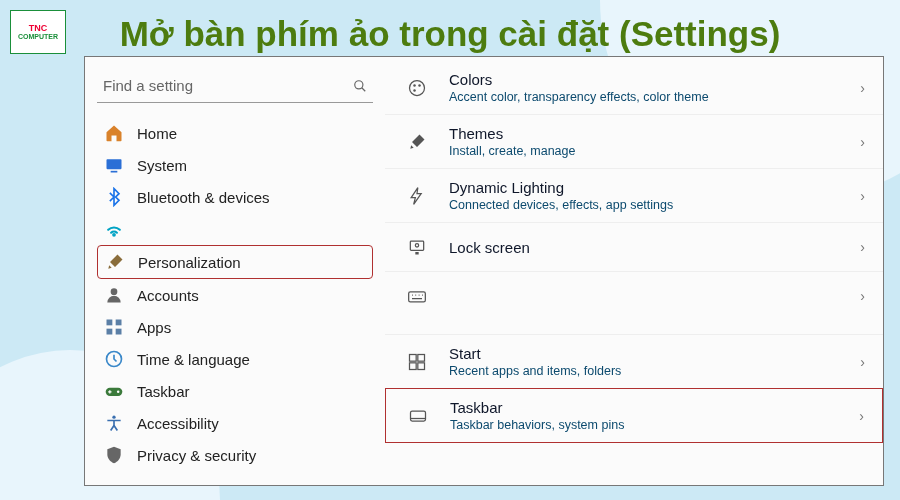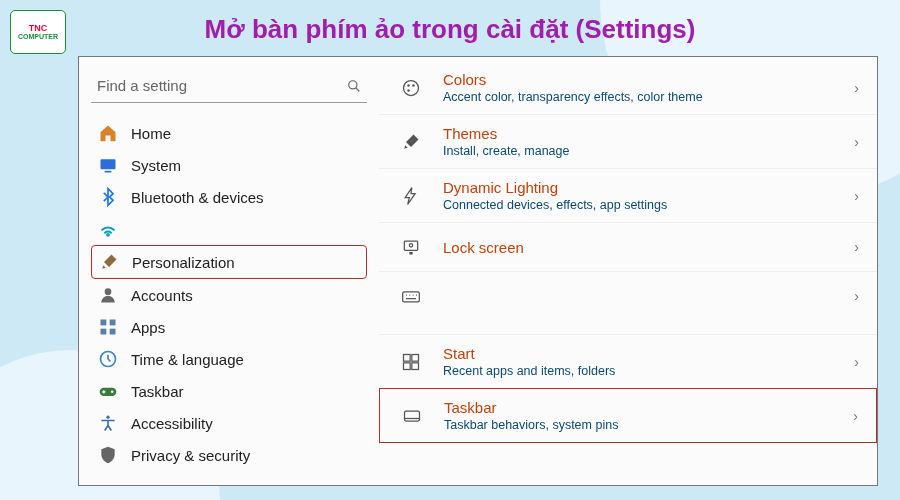--- a/index.html
+++ b/index.html
@@ -1,44 +1,44 @@
 <!DOCTYPE html>
 <html><head>
 <meta charset="utf-8">
 <style>
   * { box-sizing: border-box; margin: 0; padding: 0; font-family: "Segoe UI", Arial, sans-serif; }
   body { width: 900px; height: 500px; background: #cce9f5; position: relative; overflow: hidden; }
   .bg-shape { position: absolute; border-radius: 50%; background: #e8f5fc; }
   .bg1 { width: 400px; height: 400px; top: -200px; right: -100px; }
   .bg2 { width: 300px; height: 300px; bottom: -150px; left: -80px; }
 
-  .logo { position: absolute; top: 10px; left: 10px; width: 56px; height: 44px; background: #fff; border: 1px solid #1a8f3a; border-radius: 5px; display: flex; flex-direction: column; align-items: center; justify-content: center; font-size: 9px; font-weight: bold; color: #1a8f3a; line-height: 1; }
+  .logo { position: absolute; top: 10px; left: 10px; width: 56px; height: 44px; background: #fff; border: 1px solid #1a8f3a; border-radius: 0; display: flex; flex-direction: column; align-items: center; justify-content: center; font-size: 9px; font-weight: bold; color: #1a8f3a; line-height: 1; }
   .logo .l1 { color: #e03; }
   .logo .l2 { font-size: 7px; }
 
-  .title { position: absolute; top: 14px; left: 0; right: 0; text-align: center; font-size: 26px; font-weight: 700; color: #a21caf; }
-
-  .window { position: absolute; top: 56px; left: 78px; width: 800px; height: 430px; background: #fbfbfb; border: 1px solid #777; display: flex; overflow: hidden; }
+  .title { position: absolute; top: 14px; left: 0; right: 0; text-align: center; font-size: 35px; font-weight: 700; color: #4d7c0f; }
+
+  .window { position: absolute; top: 56px; left: 84px; width: 800px; height: 430px; background: #fbfbfb; border: 1px solid #777; display: flex; overflow: hidden; }
 
   .sidebar { width: 300px; padding: 16px 12px 0 12px; }
   .search { display: flex; align-items: center; border-bottom: 1px solid #999; padding: 4px 6px 8px 6px; margin-bottom: 14px; }
   .search input { border: none; background: transparent; outline: none; font-size: 15px; flex: 1; color: #333; }
   .search input::placeholder { color: #666; }
   .search .sicon { color: #666; font-size: 14px; }
 
   .navlist { list-style: none; }
   .navitem { display: flex; align-items: center; padding: 7px 10px 7px 6px; font-size: 15px; color: #222; cursor: pointer; border-radius: 4px; }
   .navitem .nicon { width: 22px; height: 18px; margin-right: 12px; display: inline-flex; align-items: center; justify-content: center; font-size: 15px; }
   .navitem.highlight { border: 1.5px solid #b03030; }
 
   .content { flex: 1; padding: 0 0 0 0; overflow: hidden; }
   .row { display: flex; align-items: center; padding: 10px 18px; border-top: 1px solid #eee; cursor: pointer; }
   .row:first-child { border-top: none; margin-top: 4px; }
   .row .ricon { width: 28px; height: 28px; margin-right: 18px; display: inline-flex; align-items: center; justify-content: center; color: #555; }
-  .row .rtext .t { font-size: 15px; color: #c2410c; }
+  .row .rtext .t { font-size: 15px; color: #0f172a; }
   .row .rtext .s { font-size: 12.5px; color: #0c4a6e; margin-top: 2px; }
   .row .chev { margin-left: auto; color: #777; font-size: 14px; }
   .row.gap-above { margin-top: 14px; border-top: 1px solid #eee; }
   .row.highlight { border: 1.5px solid #b03030; }
 
   svg { display: block; }
 </style>
 </head>
 <body>
 

